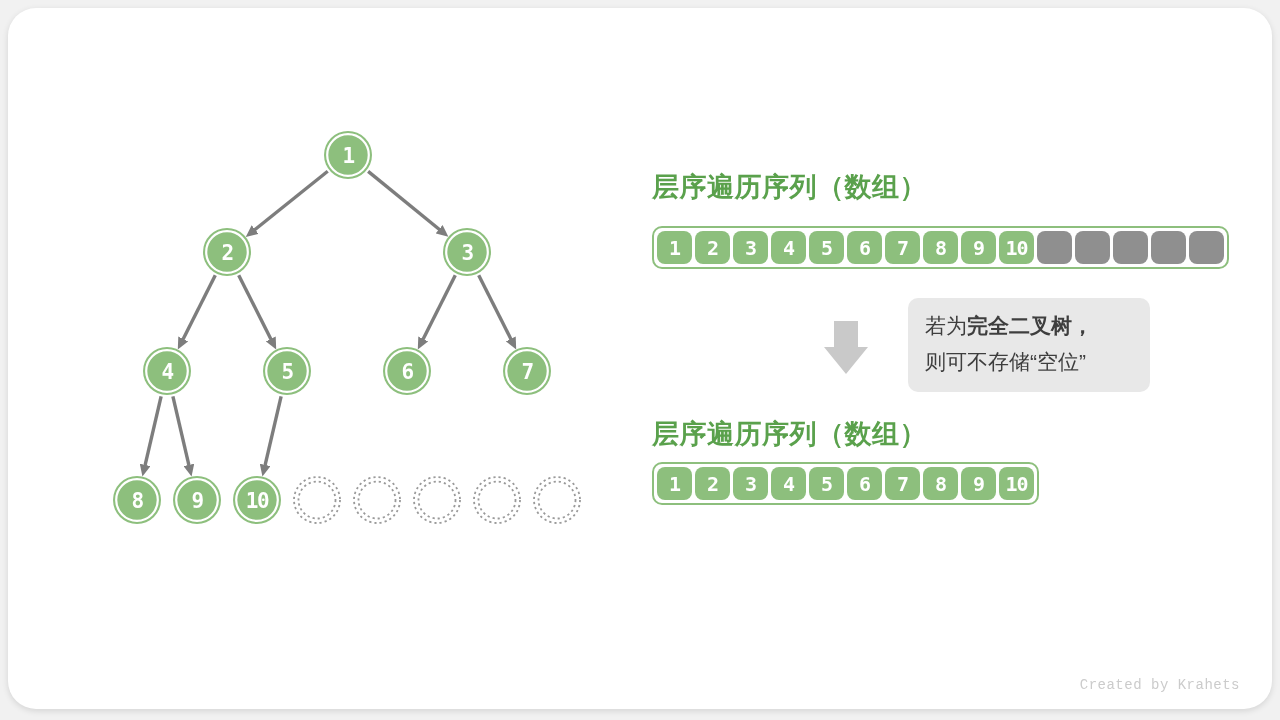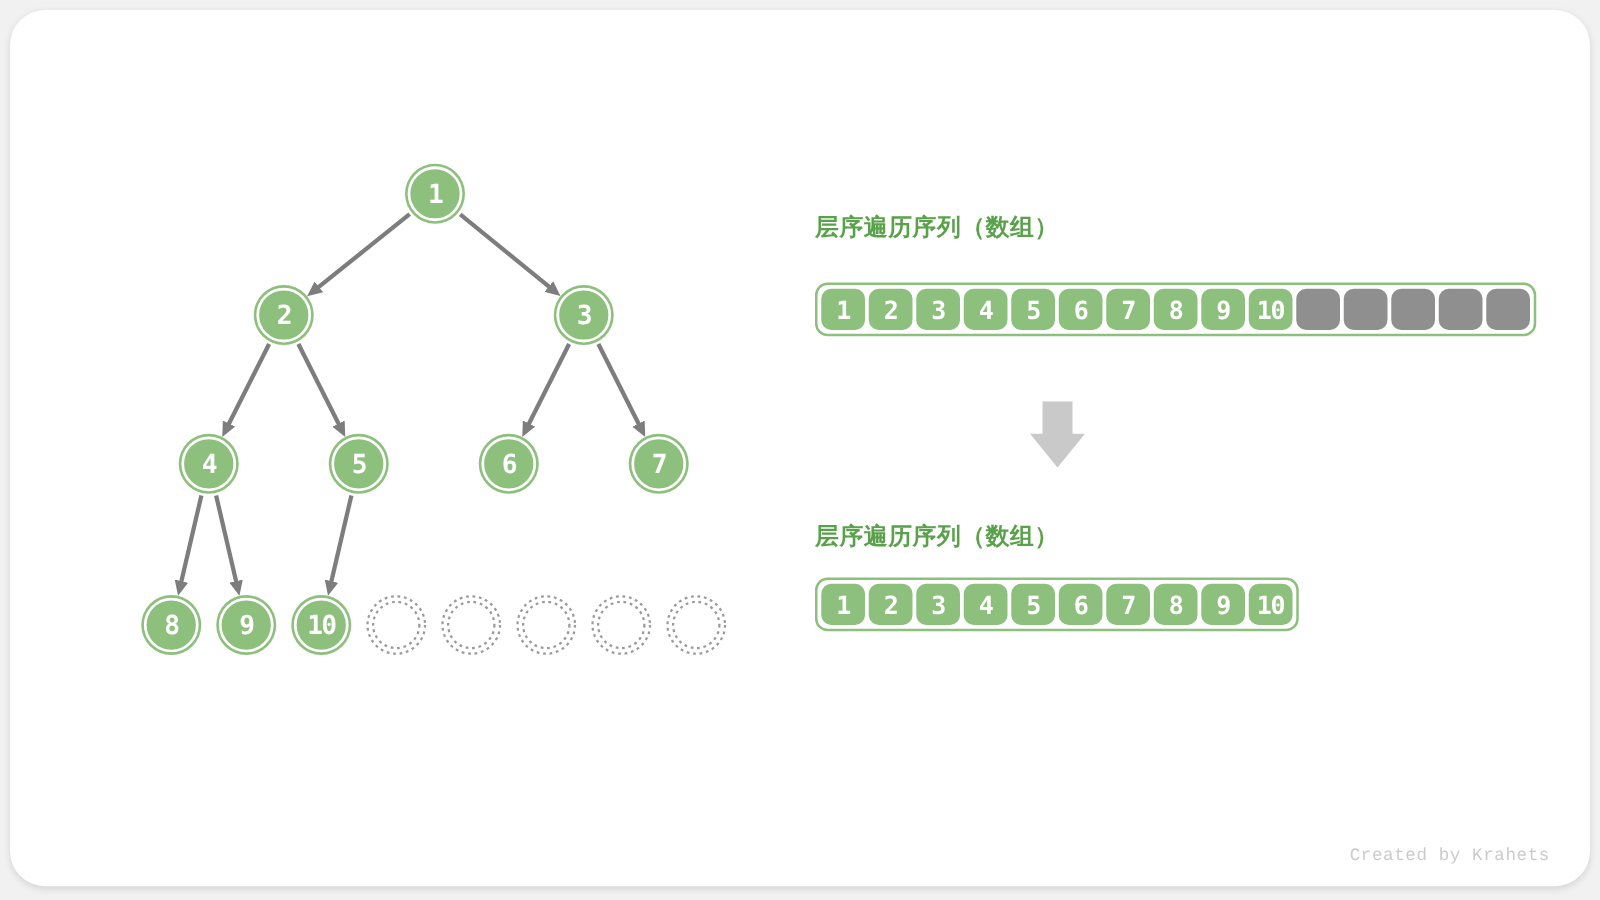--- a/index.html
+++ b/index.html
@@ -19,21 +19,21 @@
   html,body{width:1280px;height:720px;overflow:hidden;}
   body{font-family:"Liberation Sans",sans-serif;}
   .page{position:relative;width:1280px;height:720px;background:var(--canvas-bg);}
   .card{
     position:absolute;left:8px;top:8px;width:1264px;height:701px;
     background:var(--card-bg);border-radius:28px;
     box-shadow:0 2px 6px rgba(0,0,0,0.12);
   }
   .tree-svg{position:absolute;left:0;top:0;width:1280px;height:720px;}
   .section-label{
-    position:absolute;font-size:19px;font-weight:700;color:var(--label-green);
+    position:absolute;font-size:27px;font-weight:700;color:var(--label-green);
     letter-spacing:0.5px;white-space:nowrap;
   }
   .label-top{left:652px;top:169px;}
   .label-bottom{left:652px;top:416px;}
   .array{
     position:absolute;display:inline-flex;gap:3px;padding:3px;
     border:2.5px solid var(--node-green);border-radius:10px;background:#fff;
   }
   .array-top{left:652px;top:226px;}
   .array-bottom{left:652px;top:462px;}
@@ -170,20 +170,24 @@
       <div class="cell empty"></div>
       <div class="cell empty"></div>
       <div class="cell empty"></div>
       <div class="cell empty"></div>
     </div>
 
   <svg class="big-arrow" width="52" height="54" viewBox="0 0 52 54">
     <polygon points="14,0 38,0 38,26 48,26 26,53 4,26 14,26" fill="var(--big-arrow-gray)"></polygon>
   </svg>
 
+  <div class="note-box">
+    <div class="note-line"><span>若为</span><b>完全二叉树，</b></div>
+    <div class="note-line"><span>则可不存储“空位”</span></div>
+  </div>
 
   <div class="section-label label-bottom">层序遍历序列（数组）</div>
 
   <div class="array array-bottom" id="array-bottom">
       <div class="cell">1</div>
       <div class="cell">2</div>
       <div class="cell">3</div>
       <div class="cell">4</div>
       <div class="cell">5</div>
       <div class="cell">6</div>

